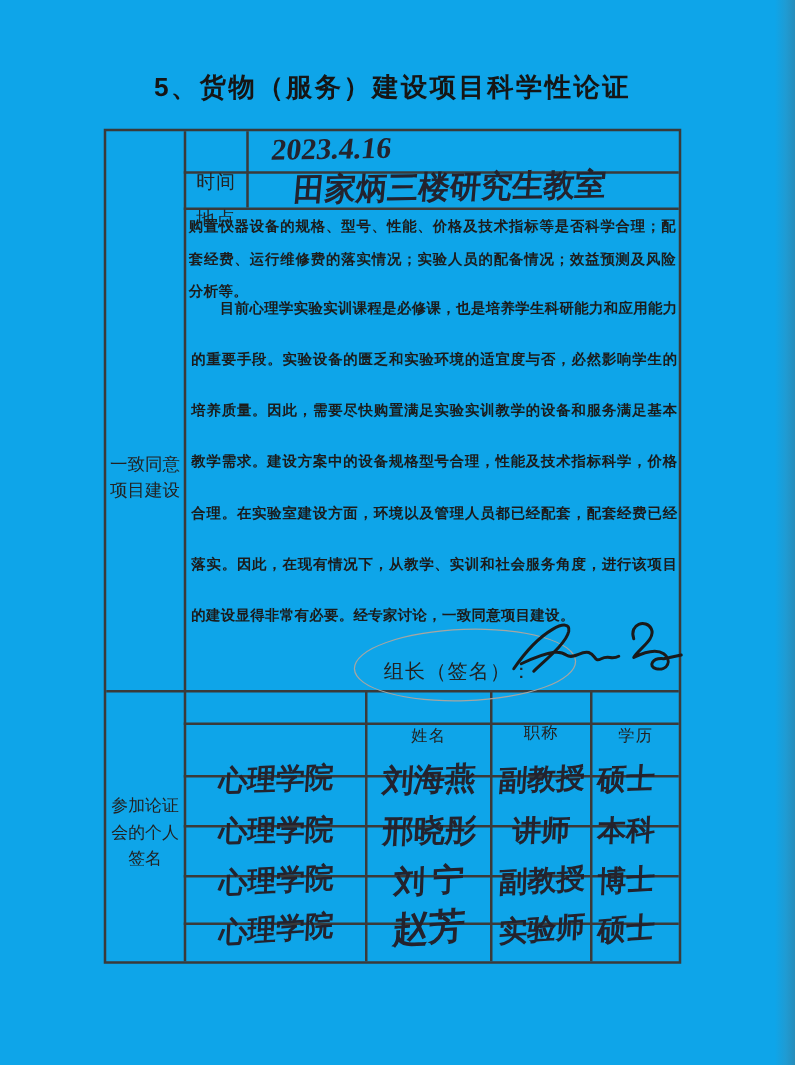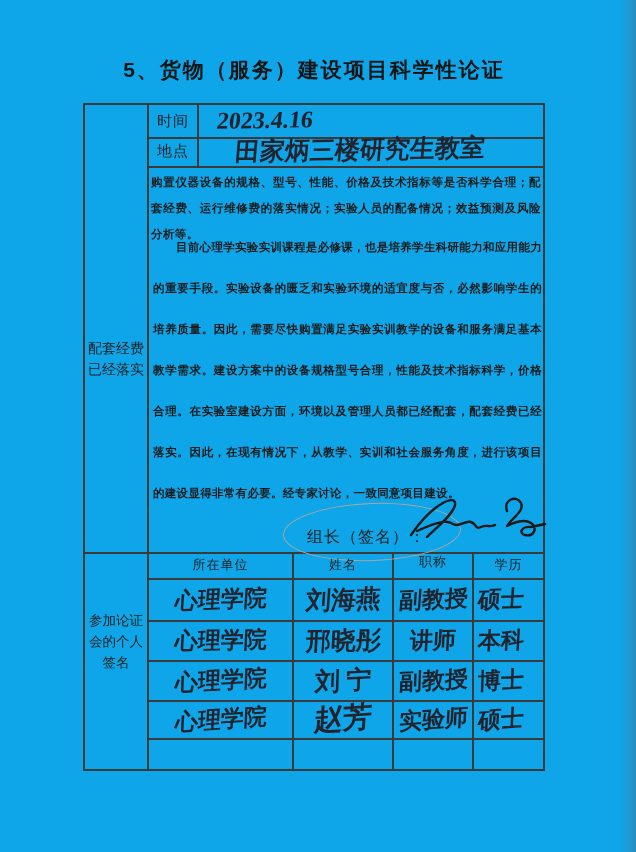--- a/index.html
+++ b/index.html
@@ -20,21 +20,21 @@
     position:absolute;left:83px;top:56px;width:462px;
     text-align:center;
     font-family:"Liberation Sans",sans-serif;
     font-weight:bold;font-size:21px;letter-spacing:2px;color:#151515;
   }
   .tbl{
     position:absolute;left:83px;top:103px;width:462px;height:668px;
     border:2px solid #3a3a3a;box-sizing:border-box;
   }
   .ln{position:absolute;background:#3a3a3a;}
-  .cell{position:absolute;display:flex;align-items:center;justify-content:center;box-sizing:border-box;}
+  .cell{position:absolute;display:flex;align-items:center;justify-content:center;box-sizing:border-box;margin-top:24px;}
   .plabel{font-size:15px;color:#222;letter-spacing:1px;}
   .side-label{
     text-align:center;font-size:13.5px;line-height:21px;color:#222;
     width:58px;word-break:break-all;
   }
   .criteria{
     position:absolute;left:66px;top:64px;width:390px;
     font-size:11.5px;font-weight:bold;letter-spacing:0.4px;
     line-height:26px;text-align:justify;color:#1c1c1c;
   }
@@ -104,27 +104,26 @@
     <div class="leader-ellipse"></div>
     <div class="leader-label">组长（签名）：</div>
     <div class="leader-sig">
       <svg width="140" height="60" viewBox="0 0 140 60" fill="none">
         <path d="M4 46 C 26 14, 50 4, 48 16 C 46 26, 28 40, 20 48 M10 42 C 36 30, 42 32, 46 35 C 52 39, 58 31, 64 33 C 70 35, 68 41, 74 38 C 80 35, 82 39, 88 36" stroke="#1a1a1a" stroke-width="2.4" stroke-linecap="round" stroke-linejoin="round"></path>
         <path d="M100 22 C 96 10, 110 6, 114 14 C 118 22, 104 30, 100 37 C 110 32, 118 30, 124 34 C 131 39, 127 48, 118 46 C 111 44, 115 37, 124 38 L 138 35" stroke="#1a1a1a" stroke-width="2.4" stroke-linecap="round" stroke-linejoin="round"></path>
       </svg>
     </div>
 
     <div class="cell" style="left:0;top:61px;width:62px;height:386px;">
-      <div class="side-label" style="font-size:14px;">配套经费已经落实</div>
+      <div class="side-label" style="font-size:14px;">一致同意项目建设</div>
     </div>
     <div class="cell" style="left:0;top:449px;width:62px;height:175px;">
       <div class="side-label">参加论证会的个人签名</div>
     </div>
 
-    <div class="cell hdr" style="left:64px;top:447px;width:143px;height:26px;">所在单位</div>
     <div class="cell hdr" style="left:209px;top:447px;width:98px;height:26px;">姓名</div>
     <div class="cell hdr" style="left:309px;top:447px;width:78px;height:20px;">职称</div>
     <div class="cell hdr" style="left:389px;top:447px;width:69px;height:26px;">学历</div>
 
     <div class="r1">
       <div class="cell" style="left:64px;top:473px;width:143px;height:42px;">
         <span class="hw hw-unit">心理学院</span>
       </div>
       <div class="cell" style="left:209px;top:473px;width:98px;height:42px;">
         <span class="hw hw-name">刘海燕</span>

